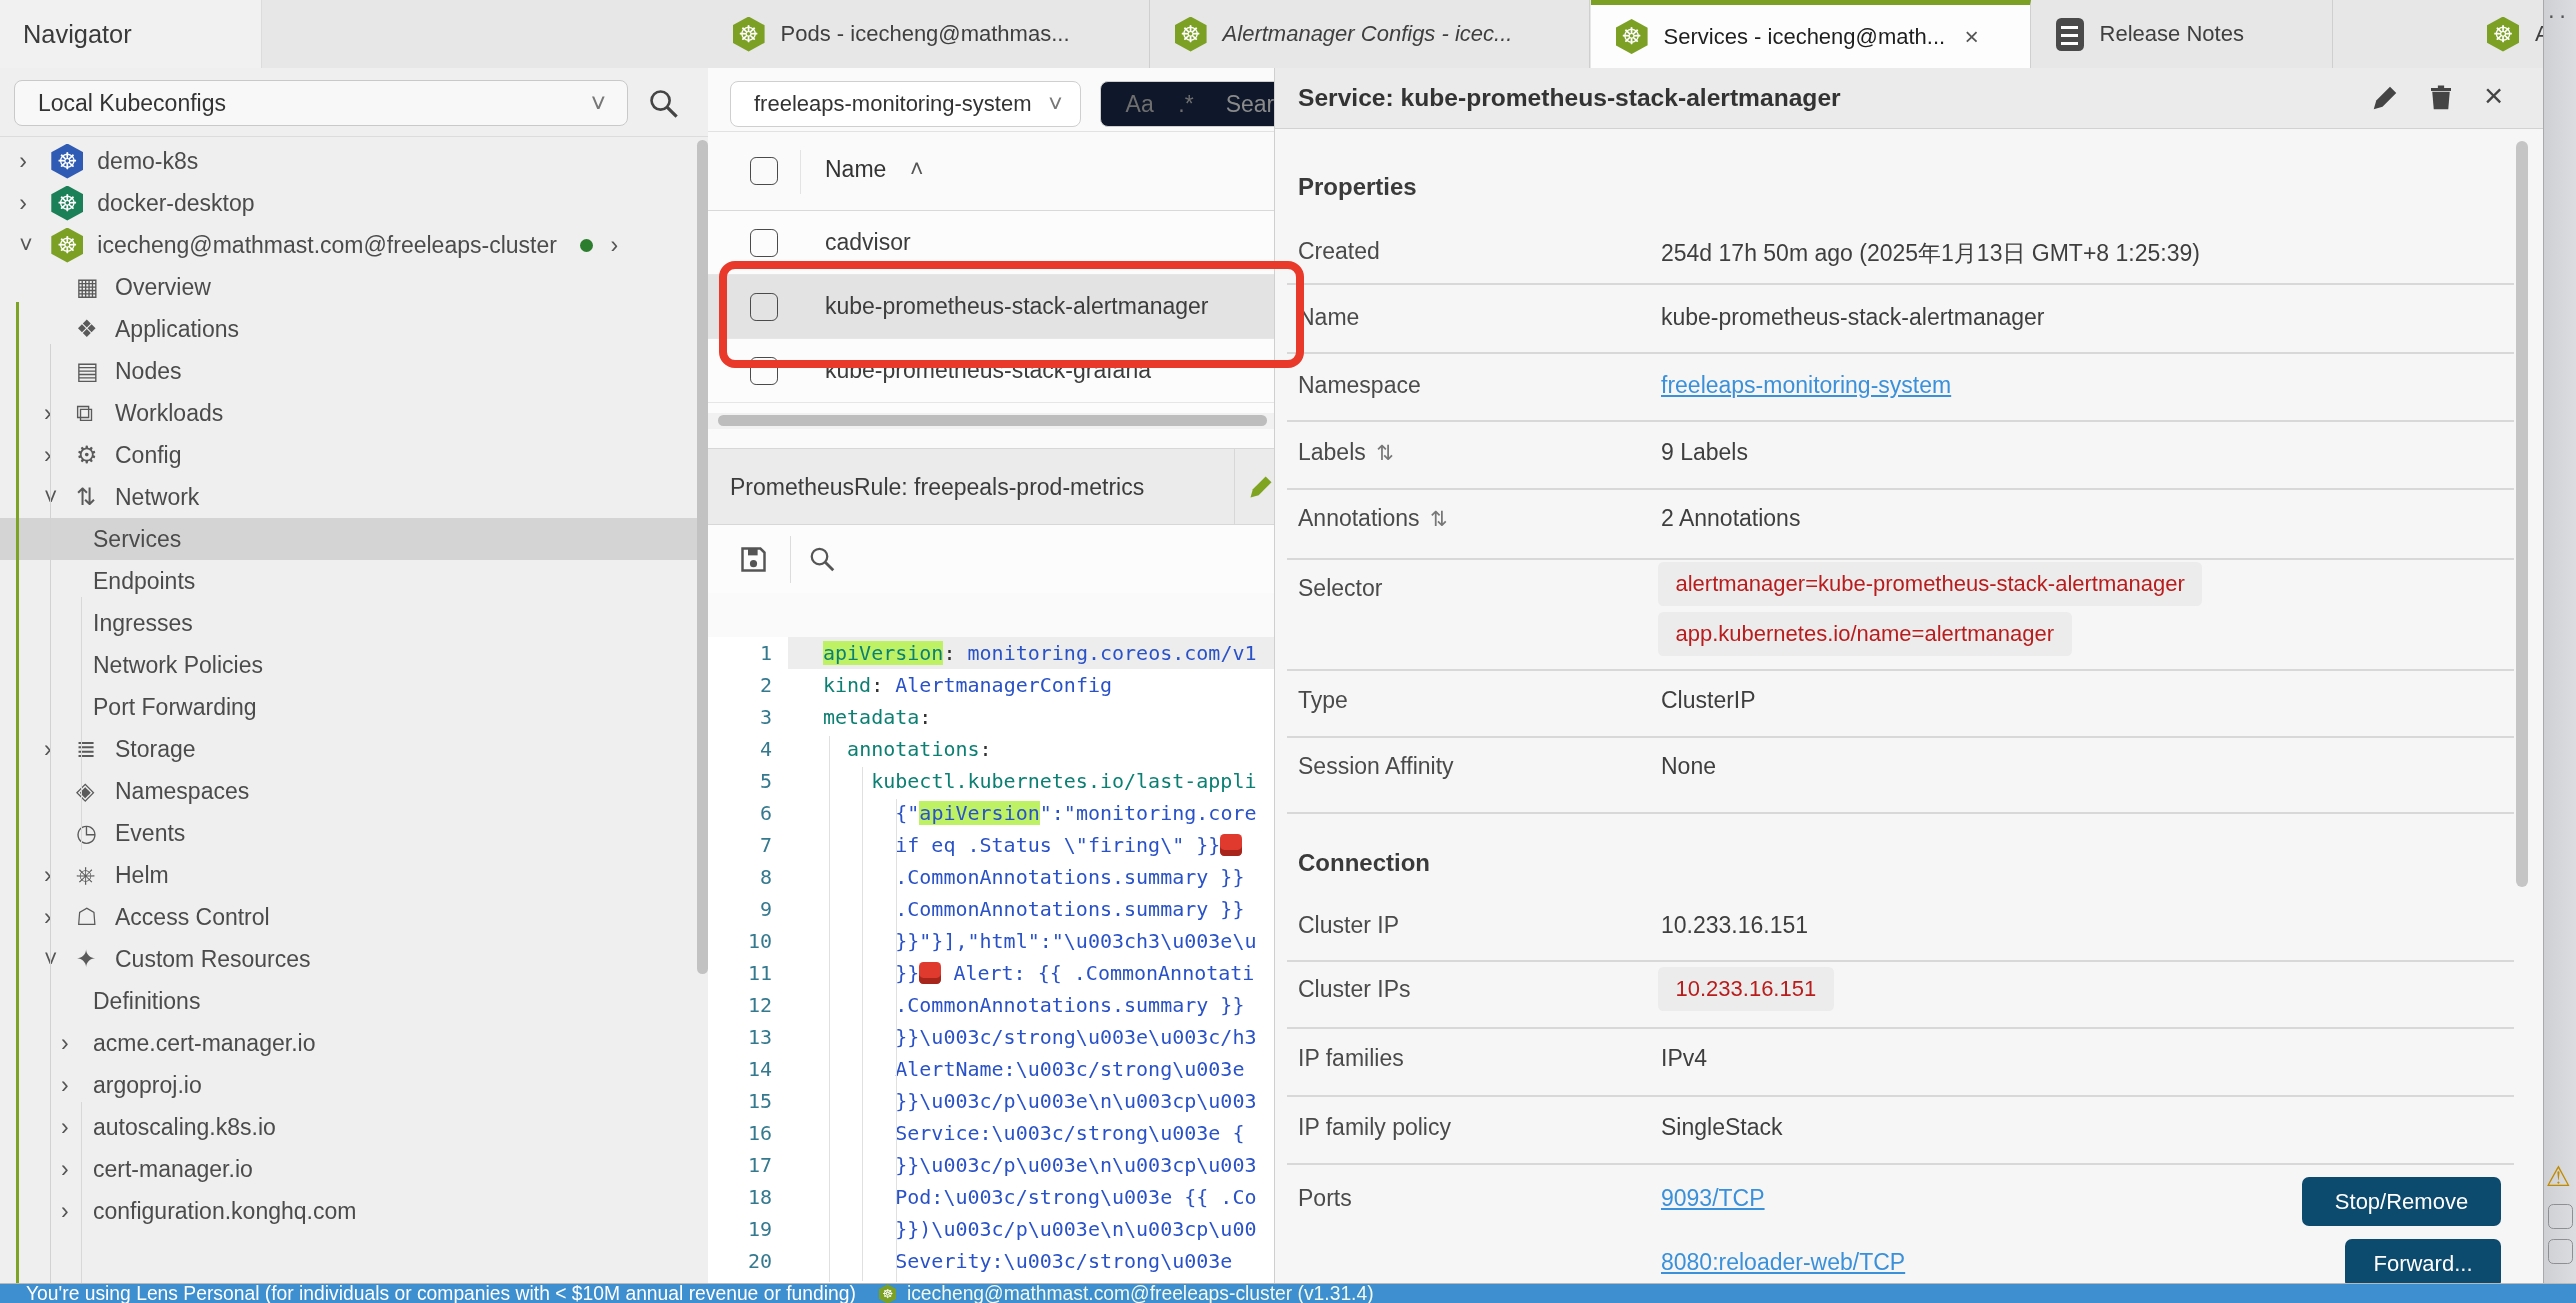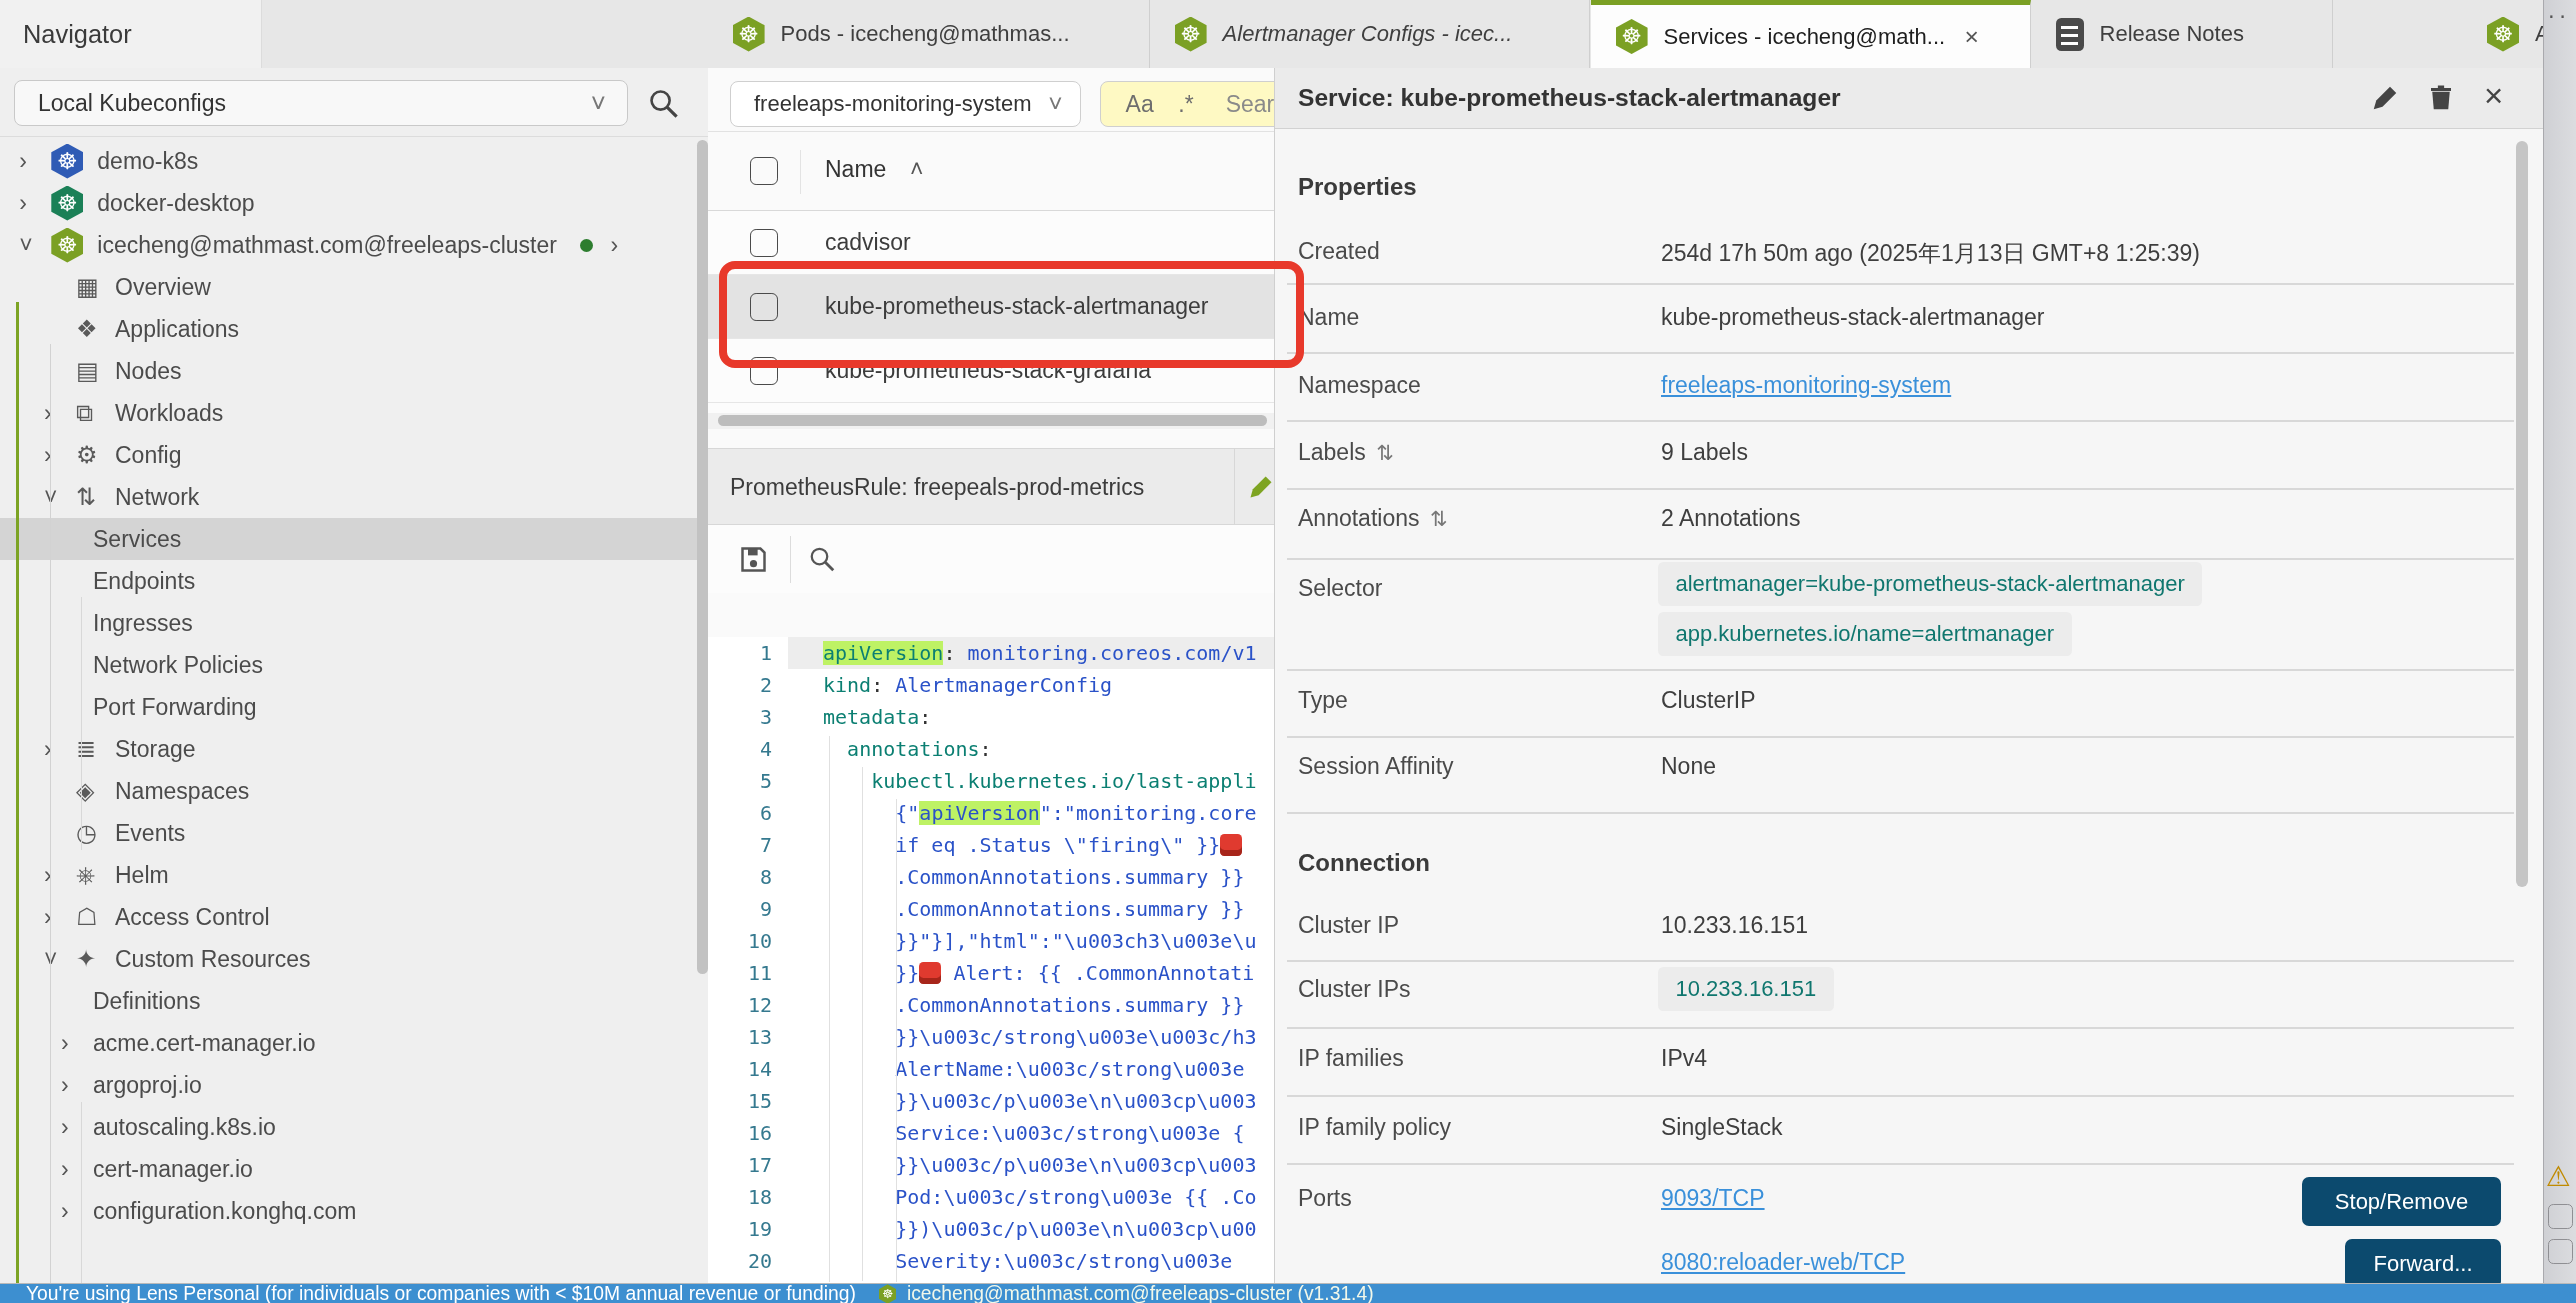--- a/index.html
+++ b/index.html
@@ -51,21 +51,21 @@
   #guide2{left:81px;top:529px;width:0.9px;height:253px;background:#d8d8d8;}
   #guide3{left:81px;top:1034px;width:0.9px;height:181px;background:#d8d8d8;}
   #side-scroll{left:697px;top:72px;width:10.5px;height:834px;background:#c2c2c2;border-radius:5.3px;}
   
   #middle{left:708px;top:68px;width:566px;height:1215px;background:#fafafa;overflow:hidden;}
   .m{position:absolute;}
   #ns-box{left:22px;top:13px;width:351px;height:46px;background:#fff;border:0.9px solid #cfcfcf;border-radius:8px;
           display:flex;align-items:center;box-sizing:border-box;}
   #ns-box .sel-val{font-size:22px;color:#333;margin-left:23px;flex:1;white-space:nowrap;}
   #ns-box .chev{font-size:24.6px;color:#777;margin-right:17.5px;}
-  #search-box{left:392px;top:13px;width:281px;height:46px;background:#fef9c3;border:0.9px solid #cfcfcf;border-radius:8px;
+  #search-box{left:392px;top:13px;width:281px;height:46px;background:#0f172a;border:0.9px solid #cfcfcf;border-radius:8px;
           display:flex;align-items:center;box-sizing:border-box;}
   #search-box .opt{font-size:23px;color:#6e6e6e;margin-left:24.6px;}
   #search-box .ph{font-size:23px;color:#8a8a8a;margin-left:32px;}
   #toolbar-div{left:0;top:63px;width:566px;height:0.9px;background:#e2e2e2;}
   #thead{left:0;top:64px;width:566px;height:79px;border-bottom:0.9px solid #d9d9d9;box-sizing:border-box;}
   .checkbox{width:28px;height:28px;border:1.8px solid #4a4a4a;border-radius:6.1px;box-sizing:border-box;background:transparent;flex:none;}
   #thead .checkbox{position:absolute;left:42px;top:24.6px;}
   #thead-sep{position:absolute;left:92px;top:17.5px;width:0.9px;height:44px;background:#e3e3e3;}
   #thead-name{position:absolute;left:117px;top:24px;font-size:23px;color:#333;}
   #thead-caret{position:absolute;left:202px;top:24px;font-size:23px;color:#555;}
@@ -113,21 +113,21 @@
   .ph-icon{position:absolute;top:15px;width:30px;height:30px;color:#444;}
   #panel-edit{left:1095px;}
   #panel-trash{left:1151px;}
   #panel-close{left:1209px;top:8.8px;font-size:33px;color:#444;}
   .sec-header{position:absolute;left:23px;font-size:24px;font-weight:bold;color:#3a3a3a;}
   .prow-label{position:absolute;left:23px;font-size:23px;color:#4a4a4a;white-space:nowrap;}
   .prow-value{position:absolute;left:386px;font-size:23px;color:#3e3e3e;white-space:nowrap;}
   .sort-glyph{font-size:21px;color:#777;margin-left:10.5px;}
   .pdiv{position:absolute;left:12.3px;width:1227px;height:1.8px;background:#d8d8d8;}
   .plink{color:#3a90da;text-decoration:underline;}
-  .badge{position:absolute;left:383px;background:#ececec;border-radius:5.3px;padding:8.8px 17.5px;font-size:22px;color:#0f766e;white-space:nowrap;}
+  .badge{position:absolute;left:383px;background:#ececec;border-radius:5.3px;padding:8.8px 17.5px;font-size:22px;color:#b91c1c;white-space:nowrap;}
   .blue-btn{position:absolute;background:#0c4a6e;color:#fff;font-size:22px;border-radius:7px;
             display:flex;align-items:center;justify-content:center;}
   #btn-stop{left:1027px;top:1109px;width:199px;height:49px;}
   #btn-forward{left:1070px;top:1171px;width:156px;height:49px;}
   #panel-scroll{position:absolute;left:1241px;top:73px;width:12.3px;height:746px;background:#c5c5c5;border-radius:6.1px;}
   
   #red-rect{left:719px;top:261px;width:569px;height:91px;border:8px solid #e8392b;border-radius:16px;z-index:40;}
   
   #edge{left:2543px;top:0;width:33px;height:1304px;background:linear-gradient(90deg,#cfd0d4,#dcdde0);border-left:0.9px solid #a9a9ad;}
   #edge-dots{position:absolute;left:3.5px;top:1.8px;font-size:23px;color:#555;letter-spacing:3.5px;}

